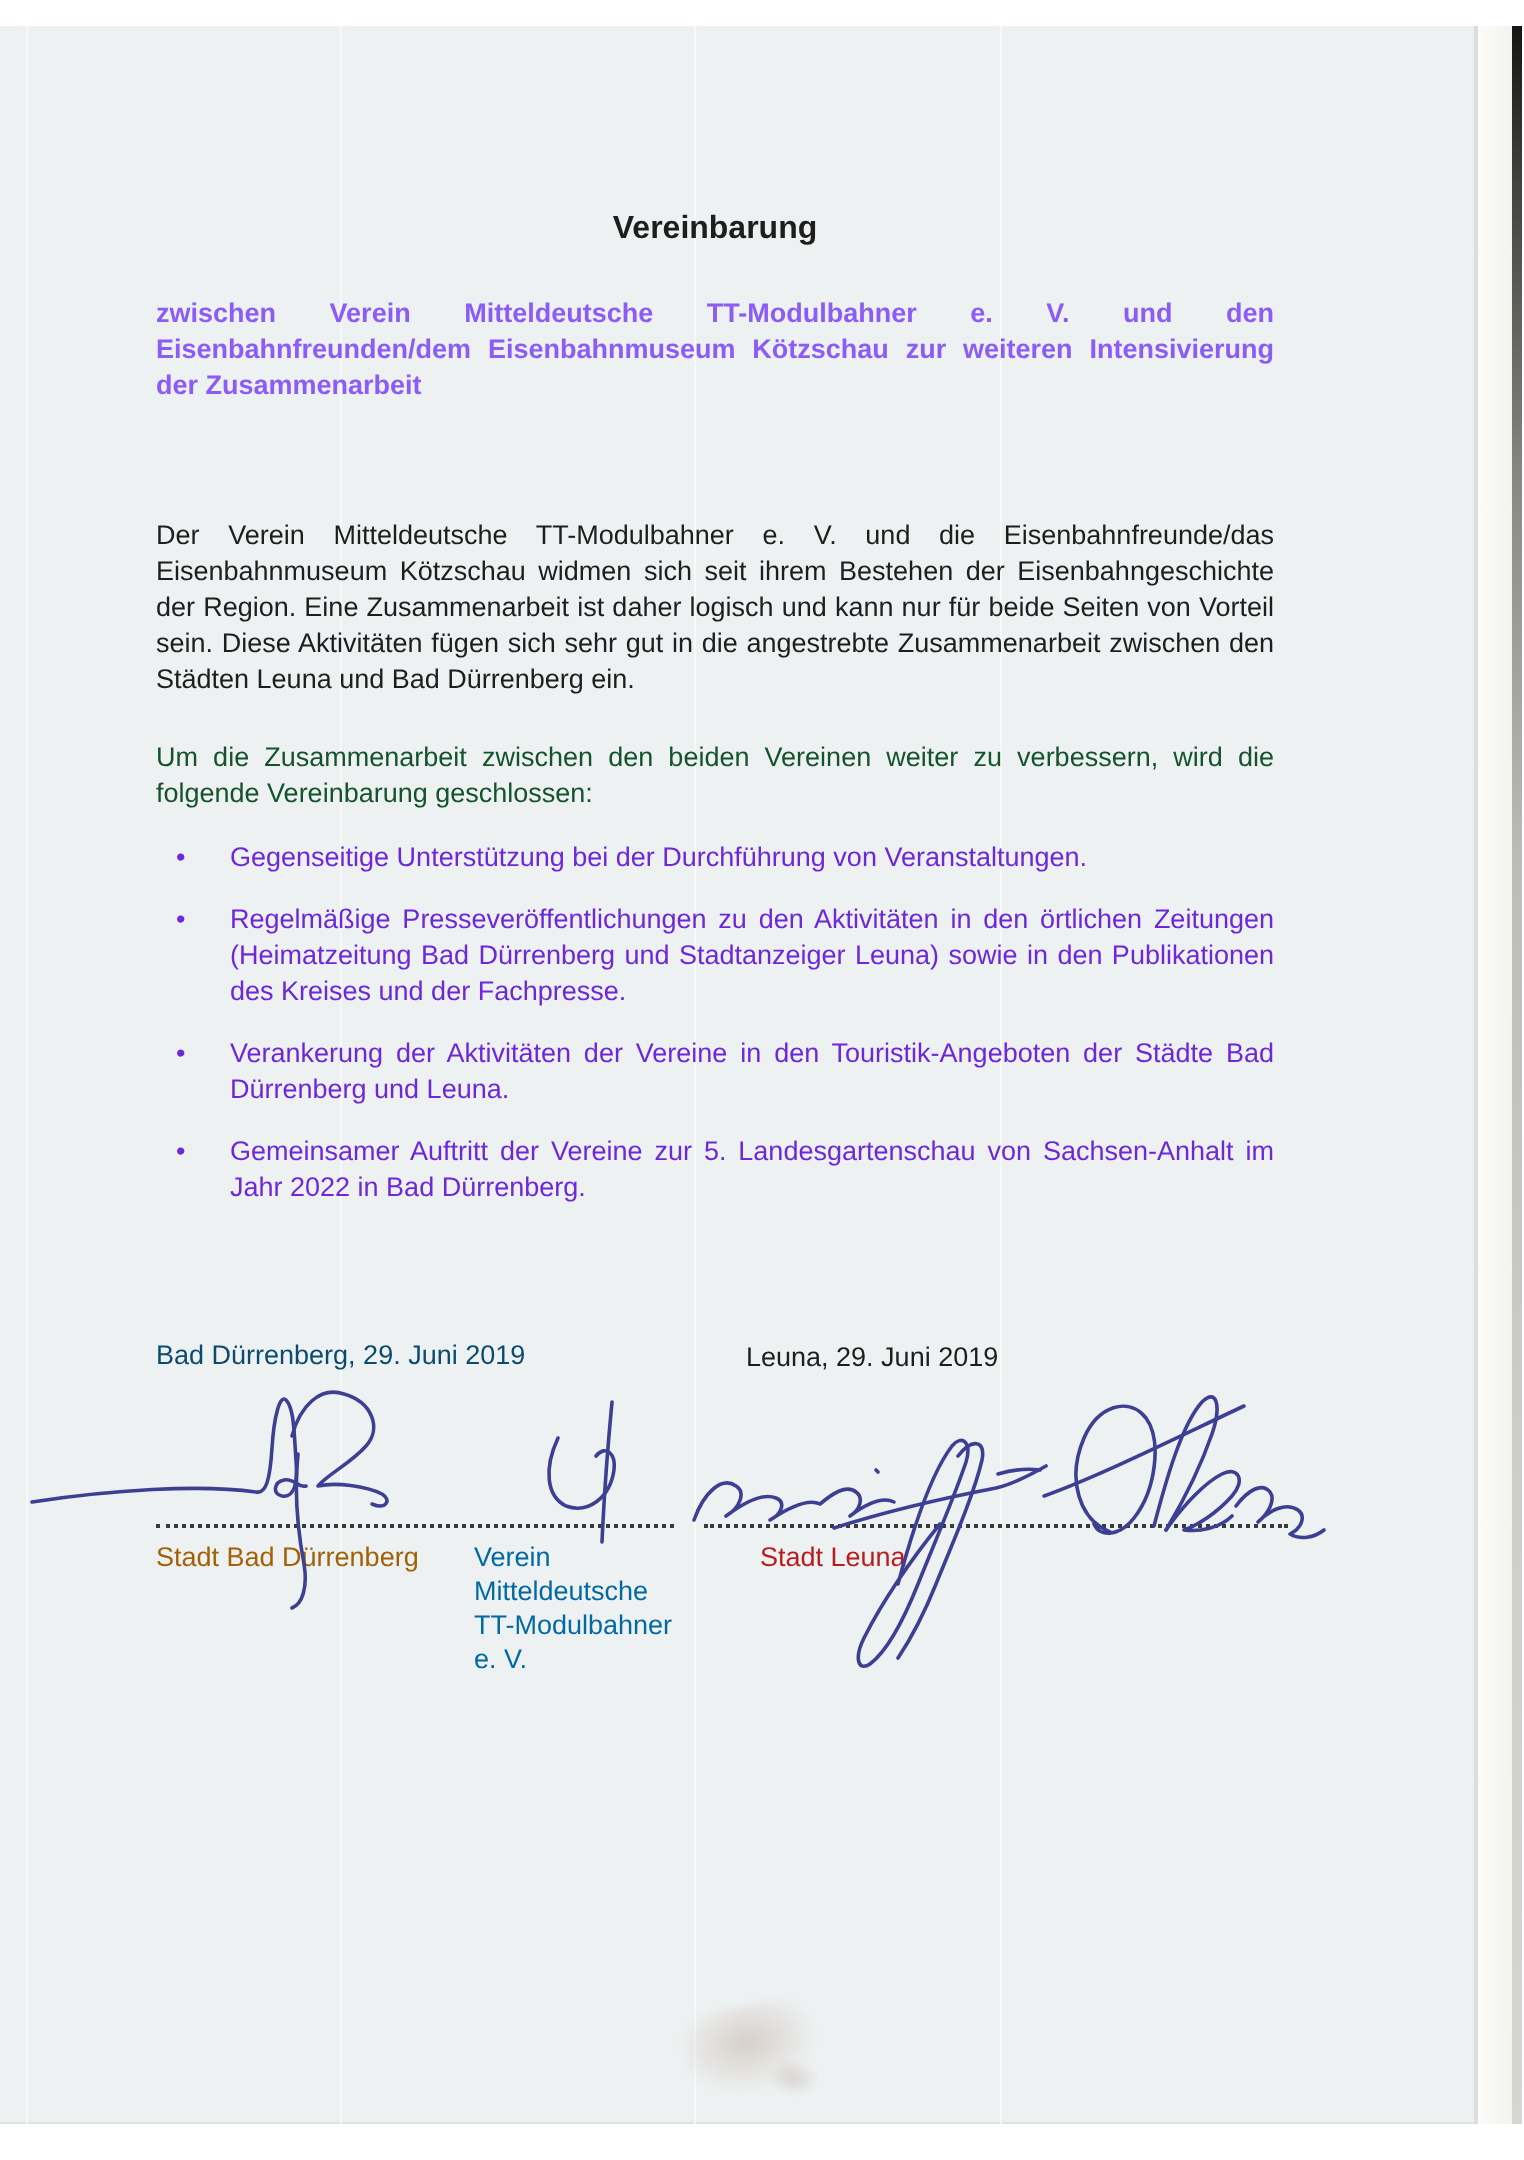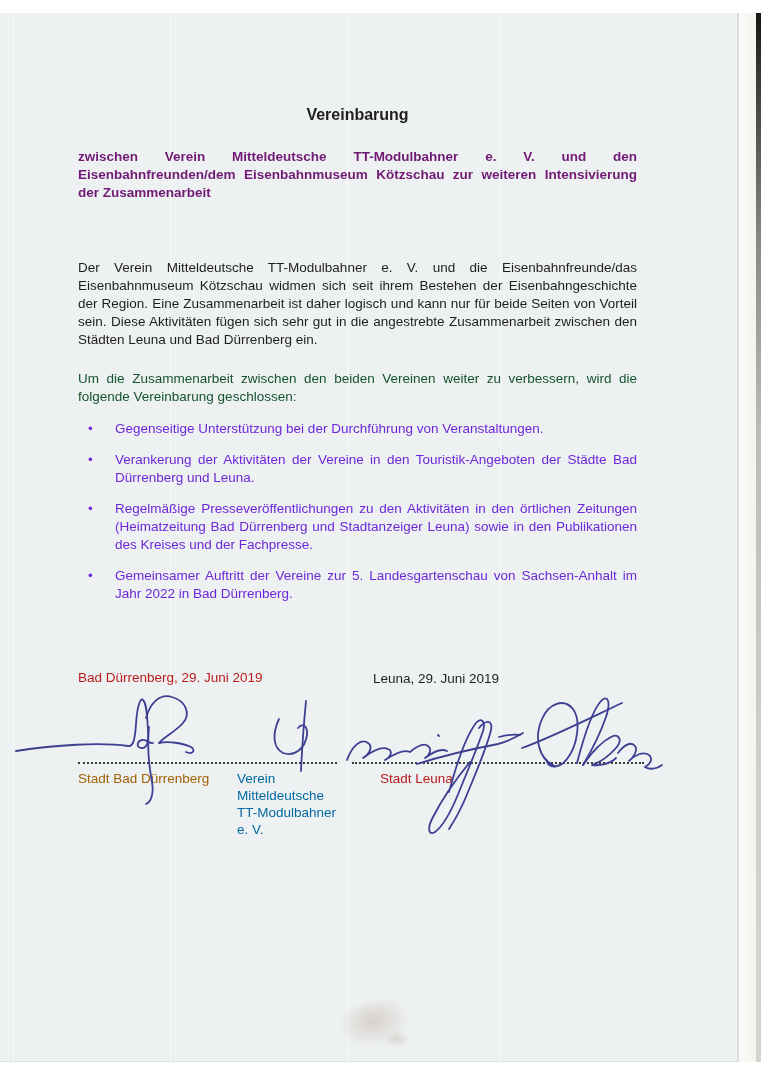--- a/index.html
+++ b/index.html
@@ -134,34 +134,34 @@
   <div class="crease" style="left:170px"></div>
   <div class="crease" style="left:347px"></div>
   <div class="crease" style="left:500px"></div>
   <div class="page-edge-strip"></div>
   <div class="page-edge-shadow"></div>
   <div class="smudge"></div>
   <div class="smudge2"></div>
 
   <div class="txt doc-title" style="color: rgb(30, 30, 30);">Vereinbarung</div>
 
-  <div class="txt doc-subtitle" style="color: #701a75;">zwischen Verein Mitteldeutsche TT-Modulbahner e. V. und den Eisenbahnfreunden/dem Eisenbahnmuseum Kötzschau zur weiteren Intensivierung der Zusammenarbeit</div>
+  <div class="txt doc-subtitle" style="color: #8b5cf6;">zwischen Verein Mitteldeutsche TT-Modulbahner e. V. und den Eisenbahnfreunden/dem Eisenbahnmuseum Kötzschau zur weiteren Intensivierung der Zusammenarbeit</div>
 
   <div class="txt para-1" style="color: rgb(30, 30, 30);">Der Verein Mitteldeutsche TT-Modulbahner e. V. und die Eisenbahnfreunde/das Eisenbahnmuseum Kötzschau widmen sich seit ihrem Bestehen der Eisenbahngeschichte der Region. Eine Zusammenarbeit ist daher logisch und kann nur für beide Seiten von Vorteil sein. Diese Aktivitäten fügen sich sehr gut in die angestrebte Zusammenarbeit zwischen den Städten Leuna und Bad Dürrenberg ein.</div>
 
   <div class="txt para-2" style="color: #14532d;">Um die Zusammenarbeit zwischen den beiden Vereinen weiter zu verbessern, wird die folgende Vereinbarung geschlossen:</div>
 
   <ul class="txt bullet-list" style="color: #6d28d9;">
     <li>Gegenseitige Unterstützung bei der Durchführung von Veranstaltungen.</li>
+    <li>Regelmäßige Presseveröffentlichungen zu den Aktivitäten in den örtlichen Zeitungen (Heimatzeitung Bad Dürrenberg und Stadtanzeiger Leuna) sowie in den Publikationen des Kreises und der Fachpresse.</li>
     <li>Verankerung der Aktivitäten der Vereine in den Touristik-Angeboten der Städte Bad Dürrenberg und Leuna.</li>
-    <li>Regelmäßige Presseveröffentlichungen zu den Aktivitäten in den örtlichen Zeitungen (Heimatzeitung Bad Dürrenberg und Stadtanzeiger Leuna) sowie in den Publikationen des Kreises und der Fachpresse.</li>
     <li>Gemeinsamer Auftritt der Vereine zur 5. Landesgartenschau von Sachsen-Anhalt im Jahr 2022 in Bad Dürrenberg.</li>
   </ul>
 
-  <div class="txt date-left" style="color: #b91c1c;">Bad Dürrenberg, 29. Juni 2019</div>
+  <div class="txt date-left" style="color: #0c4a6e;">Bad Dürrenberg, 29. Juni 2019</div>
   <div class="txt date-right" style="color: rgb(30, 30, 30);">Leuna, 29. Juni 2019</div>
 
   <div class="dotline dotline-left"></div>
   <div class="dotline dotline-right"></div>
 
   <div class="txt sig-label sig-label-1" style="color: #a16207;">
     <div>Stadt Bad Dürrenberg</div>
   </div>
   <div class="txt sig-label sig-label-2" style="color: #0369a1;">
     <div>Verein</div>

